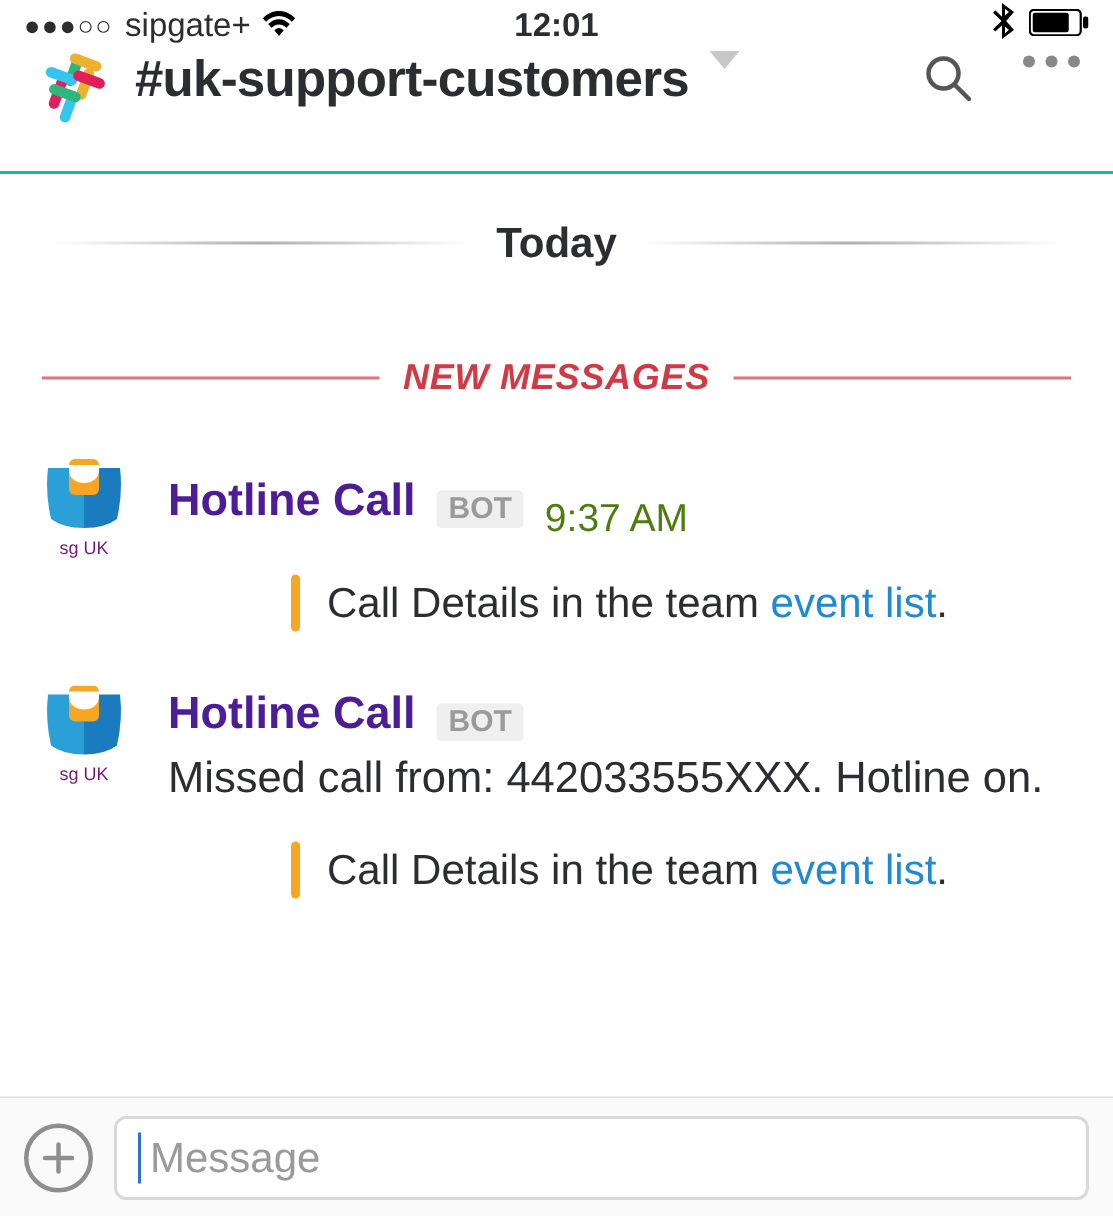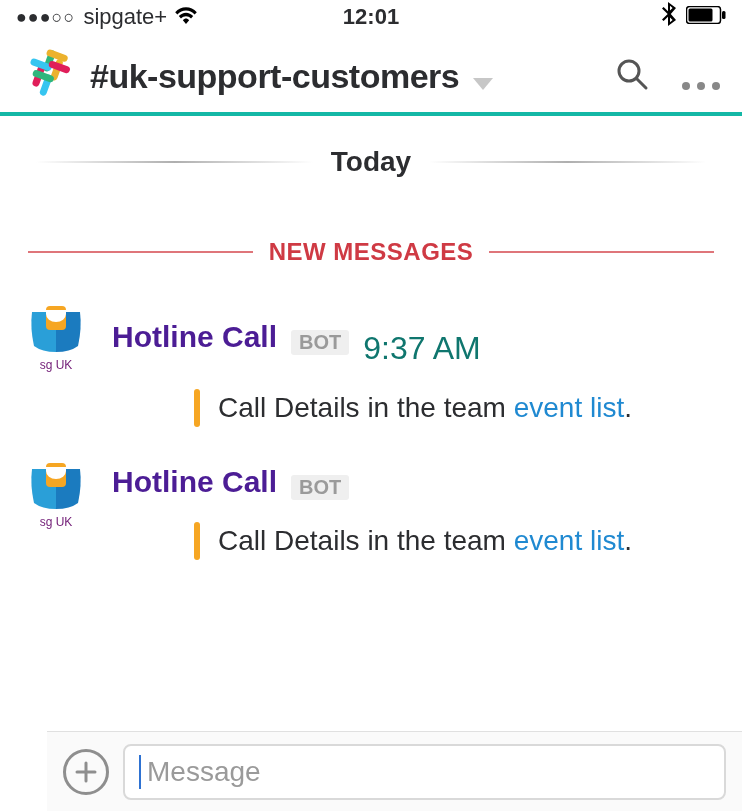--- a/index.html
+++ b/index.html
@@ -26,23 +26,23 @@
   }
   .status-left { display: flex; align-items: center; gap: 8px; flex: 1; }
   .dots { letter-spacing: 1px; font-size: 18px; }
   .time { flex: 0 0 auto; font-weight: 600; }
   .status-right { flex: 1; display: flex; justify-content: flex-end; align-items: center; gap: 10px; }
 
   
   .header {
     height: 82px;
     display: flex;
-    align-items: flex-end;
-    padding: 0 20px 16px 24px;
-    border-bottom: 4px solid #14b8a6;
+    align-items: flex-start;
+    padding: 0 20px 0 24px;
+    border-bottom: 2px solid #14b8a6;
   }
   .logo { width: 48px; height: 48px; flex: 0 0 auto; }
   .chan-name {
     font-size: 34px;
     font-weight: 800;
     margin-left: 18px;
     letter-spacing: -0.5px;
     color: #2c2d30;
   }
   .chev { margin-left: 14px; color: #bdbdbd; }
@@ -69,20 +69,21 @@
     font-weight: 800;
     color: #2c2d30;
   }
 
   .new-divider {
     margin-top: 60px;
     display: flex;
     align-items: center;
     gap: 16px;
     padding: 0 28px;
+    font-style: italic;
   }
   .new-divider .nline {
     flex: 1;
     height: 2px;
     background: #d95d63;
     opacity: .85;
   }
   .new-divider .nlabel {
     font-size: 24px;
     font-weight: 800;
@@ -115,21 +116,21 @@
   .sender { font-size: 30px; font-weight: 800; color: #4c1d95; }
   .bot-badge {
     background: #efefef;
     color: #9a9a9a;
     font-size: 20px;
     font-weight: 600;
     padding: 1px 8px;
     border-radius: 3px;
     margin-top: 12px;
   }
-  .msg-time { color: #0f766e; font-size: 32px; margin-top: 24px; }
+  .msg-time { color: #4d7c0f; font-size: 26px; margin-top: 24px; }
   .msg-text { font-size: 29px; color: #2c2d30; margin-top: 6px; line-height: 1.35; }
   .attachment {
     display: flex;
     align-items: center;
     margin-top: 22px;
     gap: 18px;
     justify-content: center;
   }
   .att-bar { width: 6px; height: 38px; background: #f6a623; border-radius: 3px; }
   .att-text { font-size: 28px; color: #2c2d30; }
@@ -139,21 +140,20 @@
   .composer {
     position: absolute;
     bottom: 0; left: 0; right: 0;
     height: 80px;
     border-top: 1px solid #e0e0e0;
     background: #fafafa;
     display: flex;
     align-items: center;
     padding: 0 16px;
     gap: 14px;
-    margin-left: 47px;
   }
   .plus-btn {
     width: 46px; height: 46px;
     border: 3px solid #8e8e8e;
     border-radius: 50%;
     display: flex; align-items: center; justify-content: center;
     color: #8e8e8e;
   }
   .input-wrap {
     flex: 1;
@@ -295,20 +295,21 @@
         <rect x="18" y="0" width="20" height="24" rx="4" fill="#f6a623"></rect>
         <path d="M18 4 h20 v4 a10 8 0 0 1 -20 0 z" fill="#fff"></path>
       </svg>
       <div class="avatar-label">sg UK</div>
     </div>
     <div class="msg-body">
       <div class="msg-head">
         <span class="sender">Hotline Call</span>
         <span class="bot-badge">BOT</span>
       </div>
+      <div class="msg-text">Missed call from: 442033555XXX. Hotline on.</div>
       <div class="attachment">
         <div class="att-bar"></div>
         <div class="att-text">
           <span>Call Details in the team </span><a class="link">event list</a><span>.</span>
         </div>
       </div>
     </div>
   </div>
 
 </div>

